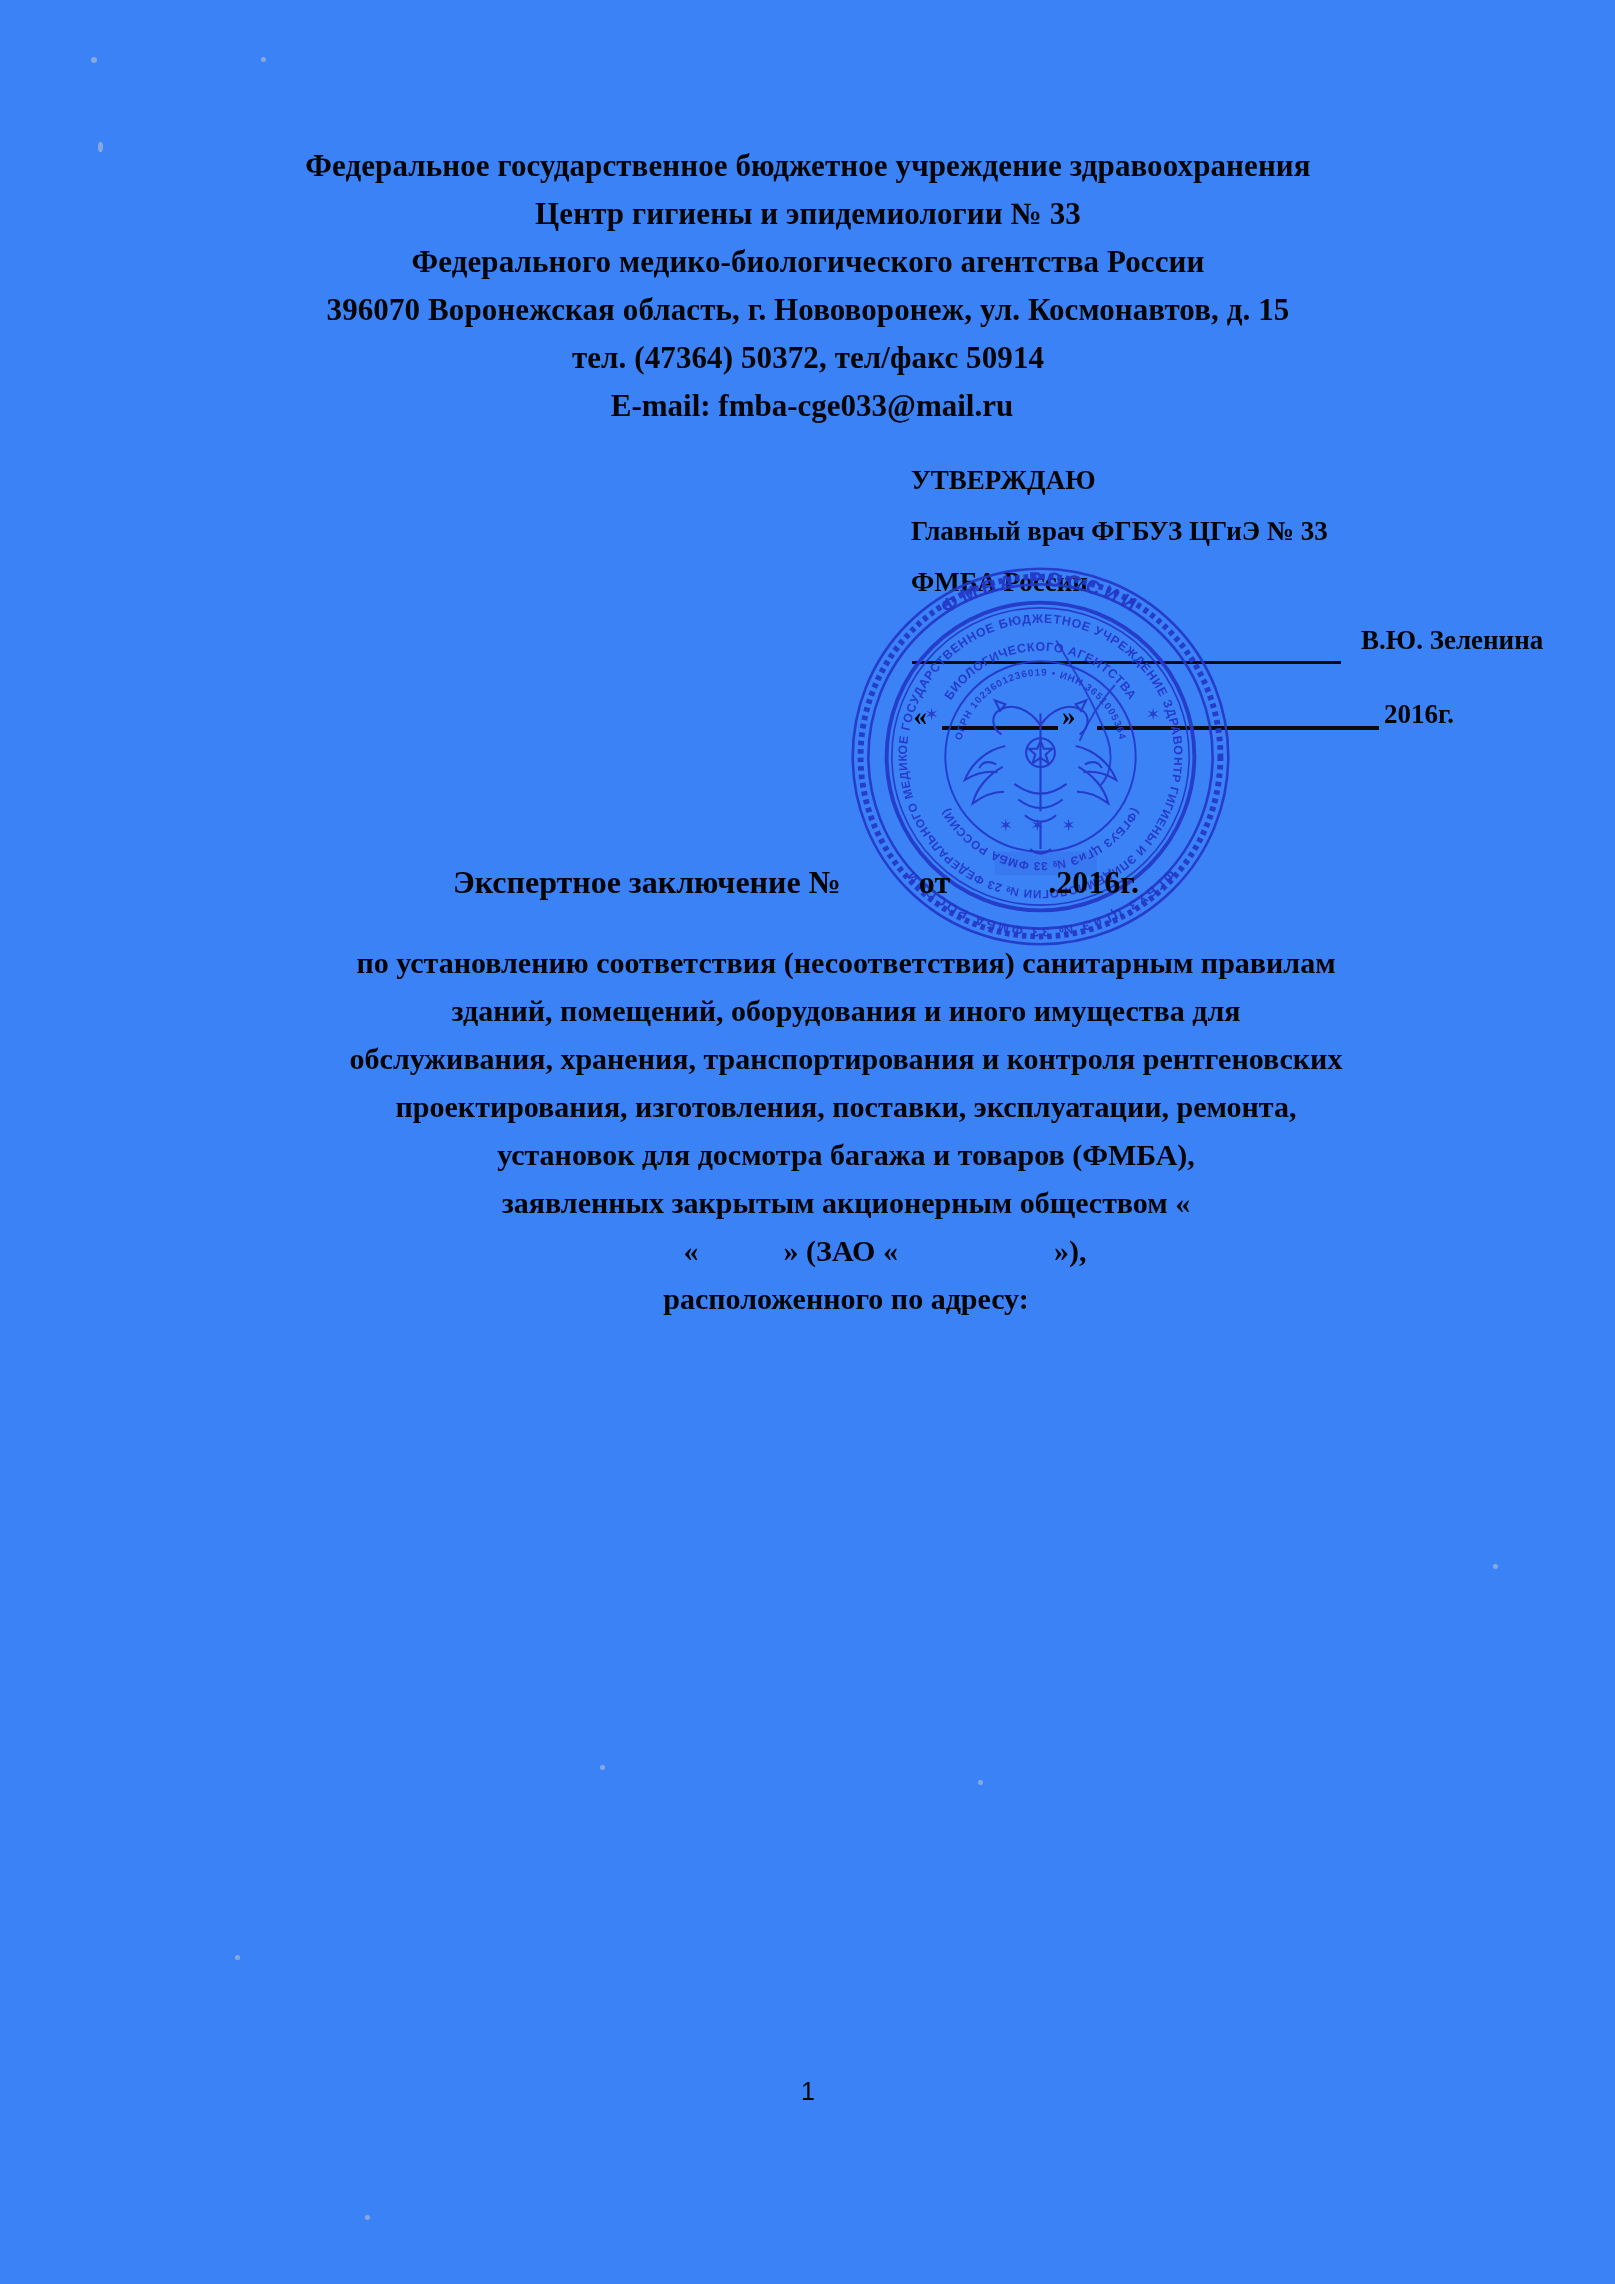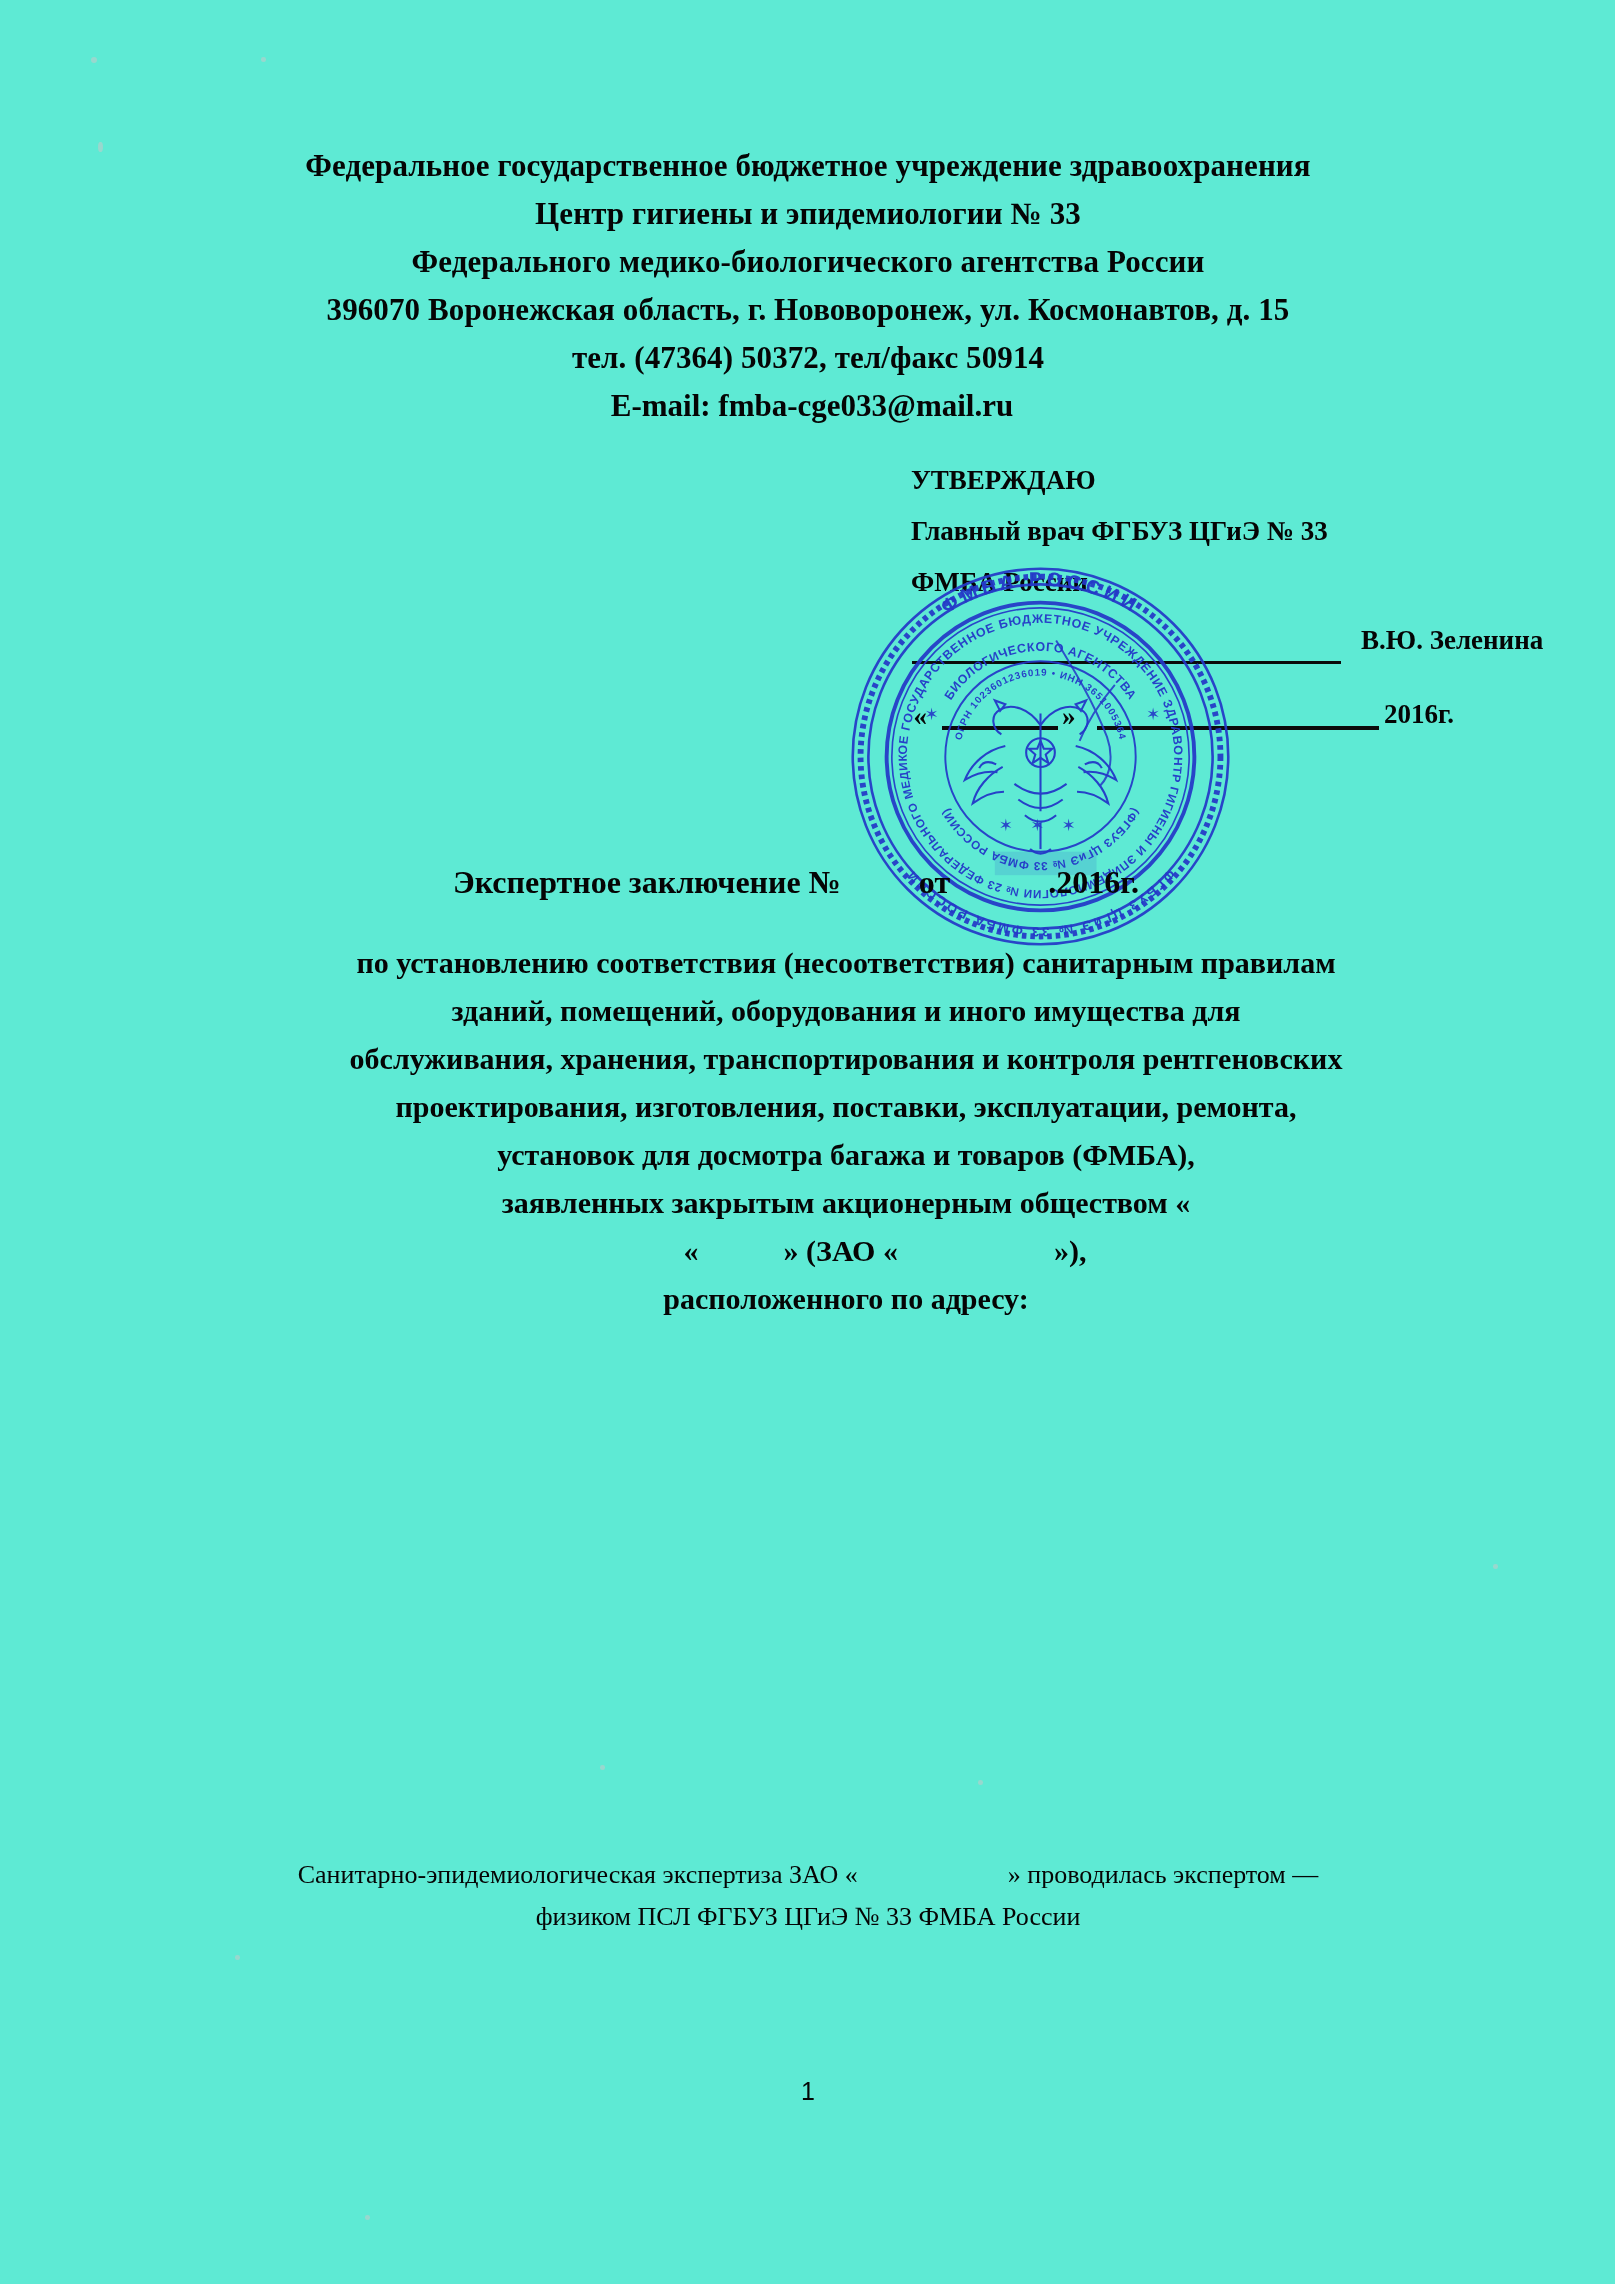--- a/index.html
+++ b/index.html
@@ -5,21 +5,21 @@
   html, body {
     margin: 0;
     padding: 0;
     background: #f0f0f0;
   }
 
   .page {
     position: relative;
     width: 1616px;
     height: 2284px;
-    background: #5eead4;
+    background: #3b82f6;
     overflow: hidden;
     font-family: "Liberation Serif", "DejaVu Serif", serif;
     color: #050505;
     box-sizing: border-box;
   }
 
   
   .speck {
     position: absolute;
     background: #c9c9c9;
@@ -345,23 +345,17 @@
       <span>«</span>
     </div>
 
     <div class="zao-line">
       <span class="z-inner"><span>«</span><span class="gap-name1"></span><span>»</span>&nbsp;<span>(ЗАО «</span><span class="gap-name2"></span><span>»),</span></span>
     </div>
 
     <div class="s-line s-indent">расположенного по адресу:</div>
   </div>
 
-  <div class="footer-note">
-    <div class="f-line">
-      <span>Санитарно-эпидемиологическая экспертиза ЗАО «</span><span class="gap-zao"></span><span>» проводилась экспертом —</span>
-    </div>
-    <div class="f-line">физиком ПСЛ ФГБУЗ ЦГиЭ № 33 ФМБА России</div>
-  </div>
 
   <div class="page-number">1</div>
 
 </div>
 
 
 </body></html>

